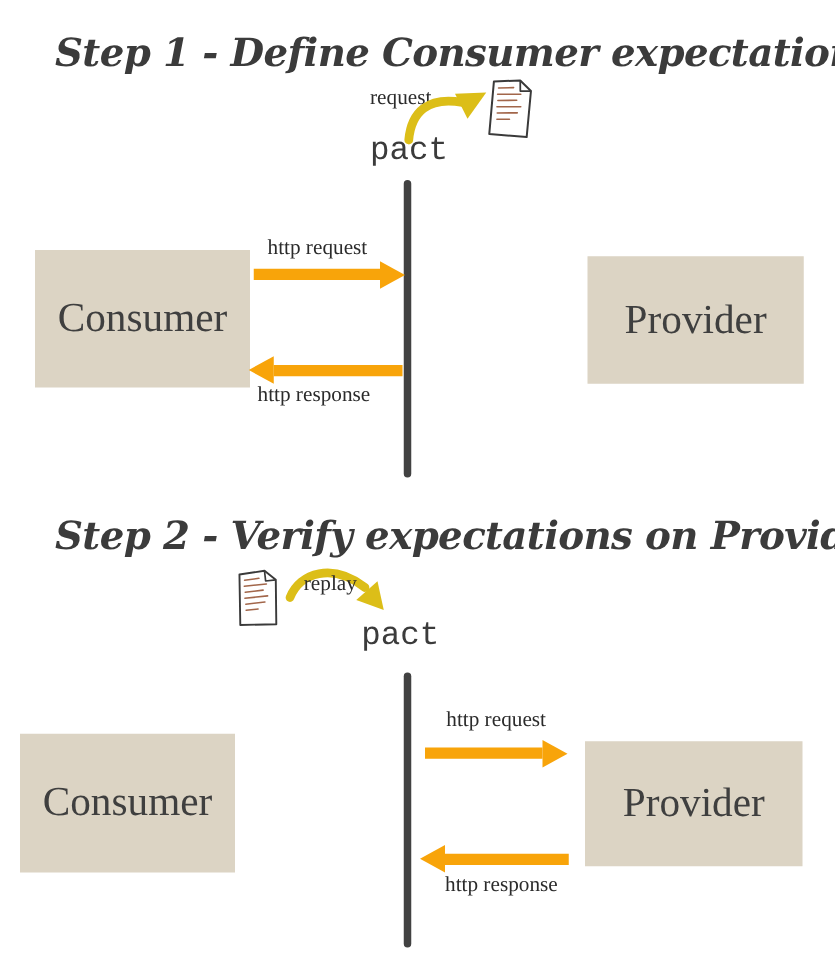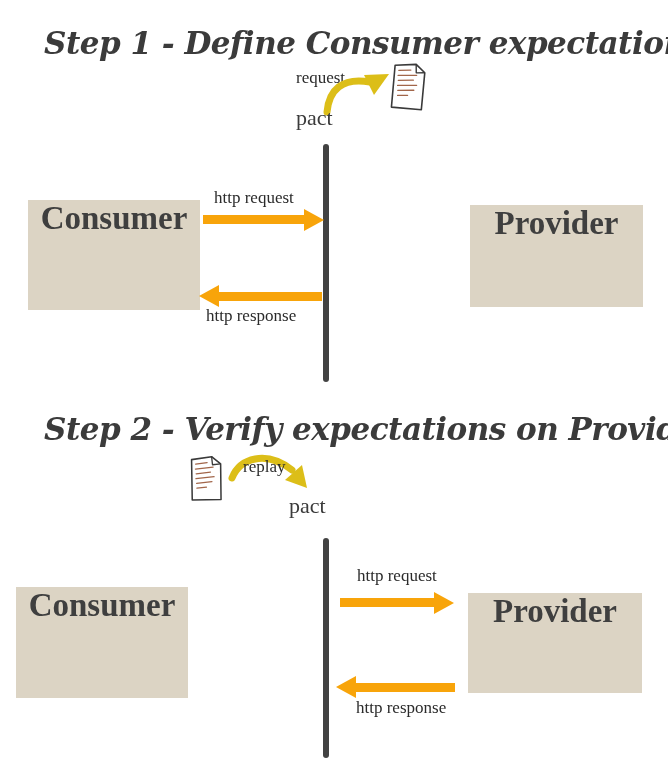--- a/index.html
+++ b/index.html
@@ -6,24 +6,24 @@
     --background:#ffffff; --title:#3b3b3b; --box-fill:#dcd4c4; --box-text:#3f3f3f;
     --orange:#f8a40a; --gold:#dcbe18; --lifeline:#424242; --label:#2b2b2b;
     --doc-ink:#a2664a; --doc-outline:#3a3a3a;
   }
   html,body{margin:0;padding:0;}
   body{background:#fff;font-family:"Liberation Serif",serif;}
   .canvas{position:relative;width:668px;height:774px;background:var(--background);overflow:hidden;}
   .abs{position:absolute;}
   .title{font-family:"DejaVu Serif","Liberation Serif",serif;font-style:italic;font-weight:700;
          font-size:31px;color:var(--title);letter-spacing:-0.5px;white-space:nowrap;}
-  .pact{font-size:22px;color:var(--title);white-space:nowrap;}
+  .pact{font-size:26px;color:var(--title);white-space:nowrap;font-family:Liberation Mono, monospace;}
   .small-label{font-size:17px;color:var(--label);white-space:nowrap;}
   .lifeline{width:6px;background:var(--lifeline);border-radius:3px;}
-  .box{background:var(--box-fill);display:flex;justify-content:center;font-weight:bold;}
+  .box{background:var(--box-fill);display:flex;align-items:center;justify-content:center;}
   .box-label{font-size:33px;color:var(--box-text);white-space:nowrap;}
   .arrow-body{background:var(--orange);height:9px;}
   .head-r{width:0;height:0;border-top:11px solid transparent;border-bottom:11px solid transparent;
           border-left:20px solid var(--orange);}
   .head-l{width:0;height:0;border-top:11px solid transparent;border-bottom:11px solid transparent;
           border-right:20px solid var(--orange);}
   .gold-line{fill:none;stroke:var(--gold);stroke-width:7;stroke-linecap:round;}
   .gold-fill{fill:var(--gold);}
   .doc-sheet{fill:#ffffff;stroke:var(--doc-outline);stroke-width:1.6;stroke-linejoin:round;}
   .doc-fold{fill:none;stroke:var(--doc-outline);stroke-width:1.4;stroke-linejoin:round;}

